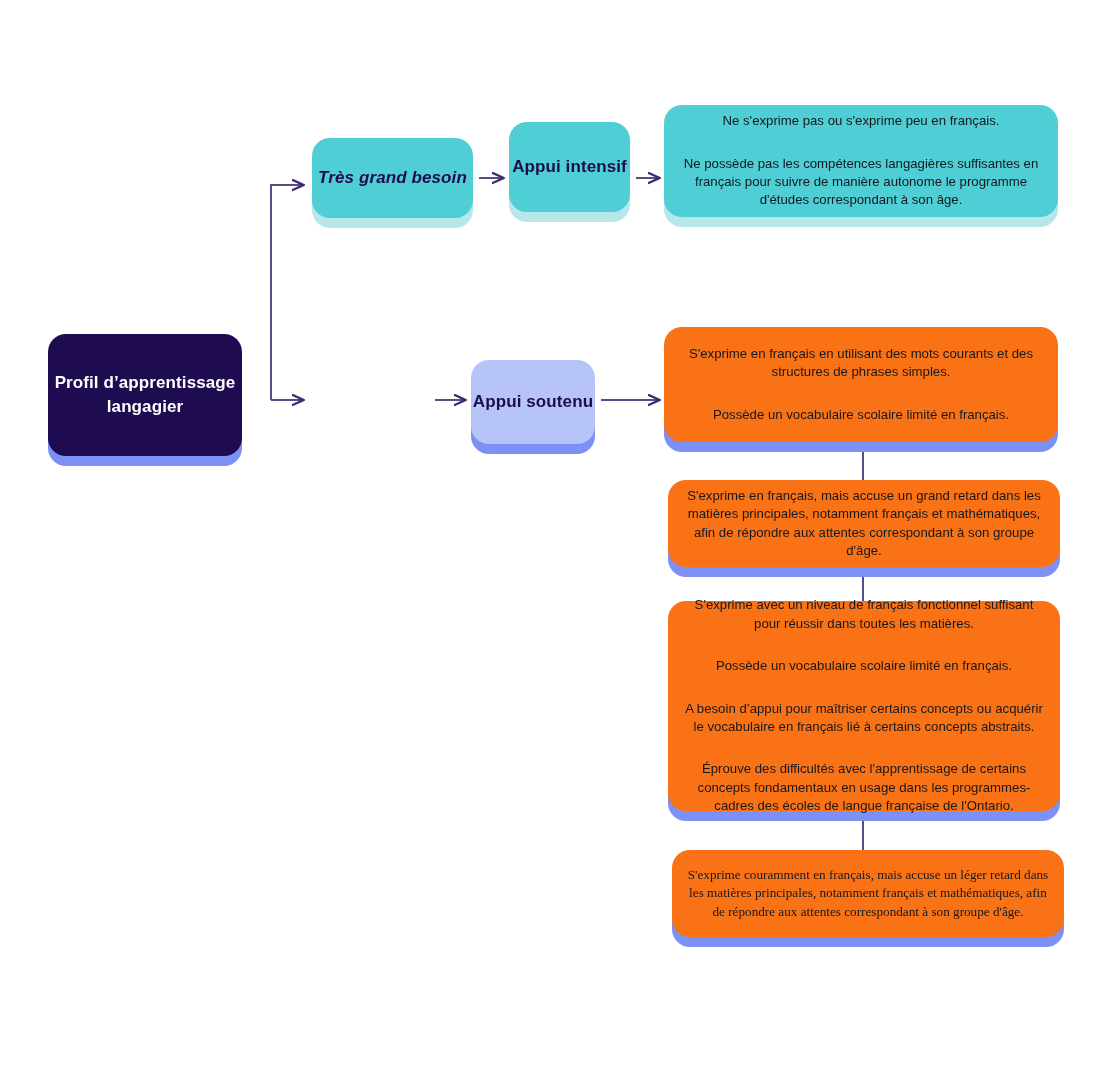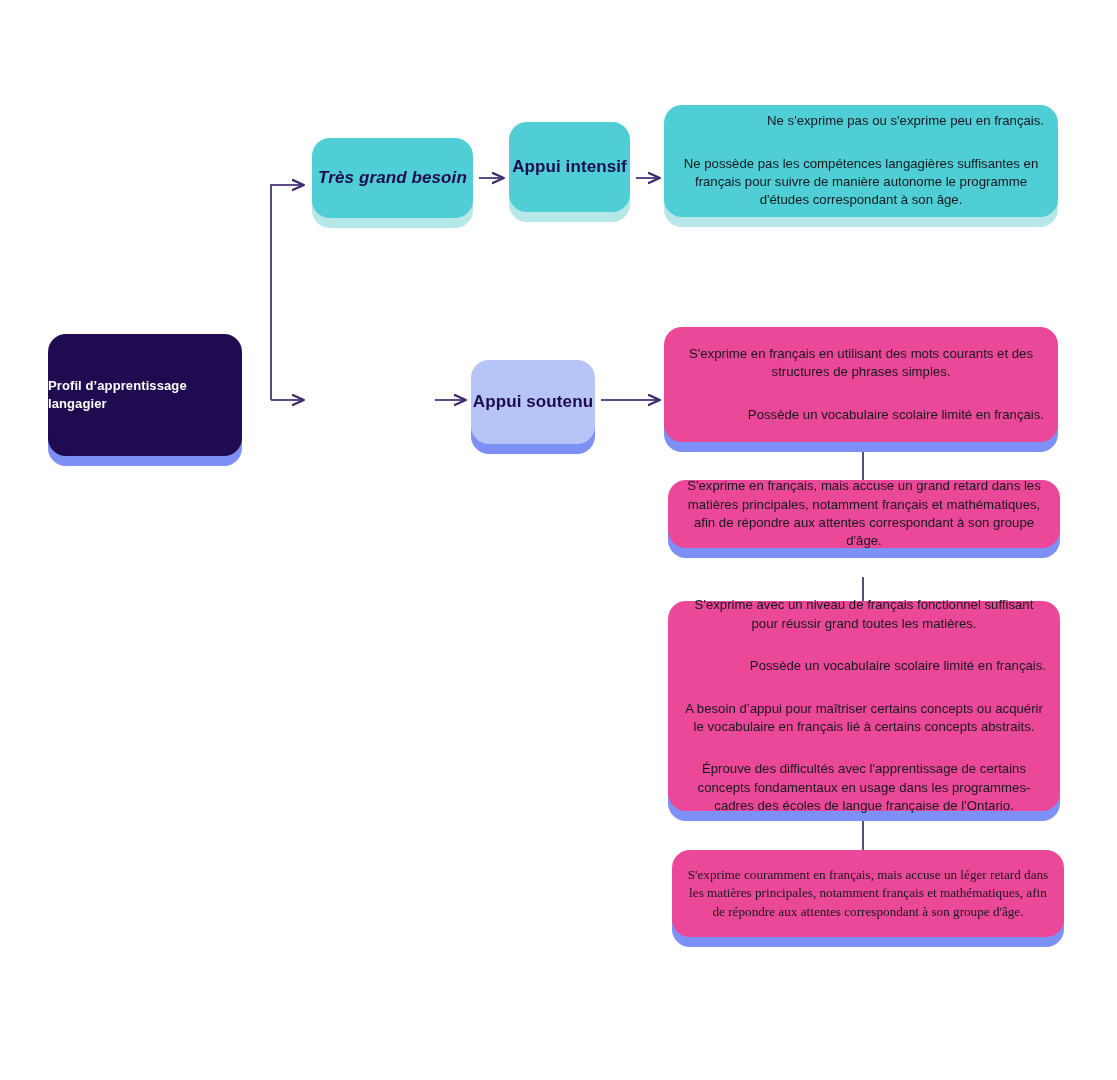--- a/index.html
+++ b/index.html
@@ -52,22 +52,23 @@
     align-items: center;
     justify-content: center;
   }
 
   
   .node-root .shadow { background: #7c90f5; }
   .node-root .face   { background: #1e0b50; }
   .node-root .label {
     color: #ffffff;
     font-weight: bold;
-    font-size: 13px;
+    font-size: 17px;
     line-height: 1.42;
+    text-align: center;
     letter-spacing: 0.1px;
   }
 
   
   .node-teal .shadow { background: #b6e7e9; }
   .node-teal .face   { background: #4fced6; }
   .node-teal .label {
     color: #1e0b50;
     font-weight: bold;
     font-size: 17px;
@@ -95,28 +96,28 @@
     width: 100%; height: 100%;
     border-radius: 18px;
   }
   .card .face {
     position: absolute;
     left: 0; top: 0;
     width: 100%; height: 100%;
     border-radius: 18px;
     display: flex;
     flex-direction: column;
-    align-items: flex-end;
+    align-items: center;
     justify-content: center;
     padding: 12px 14px;
   }
   .card-teal .shadow { background: #b6e7e9; }
   .card-teal .face   { background: #4fced6; }
   .card-blue .shadow { background: #7c90f5; }
-  .card-blue .face   { background: #ec4899; }
+  .card-blue .face   { background: #f97316; }
 
   .card p {
     color: #16181d;
     font-size: 13.2px;
     line-height: 1.40;
     text-align: center;
     font-weight: normal;
   }
   .card p + p { margin-top: 24px; }
 </style>
@@ -187,31 +188,31 @@
   </div>
 
   <div class="card card-blue" style="position:absolute; left:664px; top:327px; width:394px; height:115px;">
     <div class="shadow"></div>
     <div class="face">
       <p>S'exprime en français en utilisant des mots courants et des structures de phrases simples.</p>
       <p>Possède un vocabulaire scolaire limité en français.</p>
     </div>
   </div>
 
-  <div class="card card-blue" style="position:absolute; left:668px; top:480px; width:392px; height:68px;">
+  <div class="card card-blue" style="position:absolute; left:668px; top:480px; width:392px; height:87px;">
     <div class="shadow"></div>
     <div class="face">
       <p>S'exprime en français, mais accuse un grand retard dans les matières principales, notamment français et mathématiques, afin de répondre aux attentes correspondant à son groupe d'âge.</p>
     </div>
   </div>
 
   <div class="card card-blue" style="position:absolute; left:668px; top:601px; width:392px; height:210px;">
     <div class="shadow"></div>
     <div class="face">
-      <p>S'exprime avec un niveau de français fonctionnel suffisant pour réussir grand toutes les matières.</p>
+      <p>S'exprime avec un niveau de français fonctionnel suffisant pour réussir dans toutes les matières.</p>
       <p>Possède un vocabulaire scolaire limité en français.</p>
       <p>A besoin d’appui pour maîtriser certains concepts ou acquérir le vocabulaire en français lié à certains concepts abstraits.</p>
       <p>Éprouve des difficultés avec l'apprentissage de certains concepts fondamentaux en usage dans les programmes-cadres des écoles de langue française de l'Ontario.</p>
     </div>
   </div>
 
   <div class="card card-blue" style="position:absolute; left:672px; top:850px; width:392px; height:87px;font-family:Liberation Serif, serif;">
     <div class="shadow"></div>
     <div class="face">
       <p>S'exprime couramment en français, mais accuse un léger retard dans les matières principales, notamment français et mathématiques, afin de répondre aux attentes correspondant à son groupe d'âge.</p>

